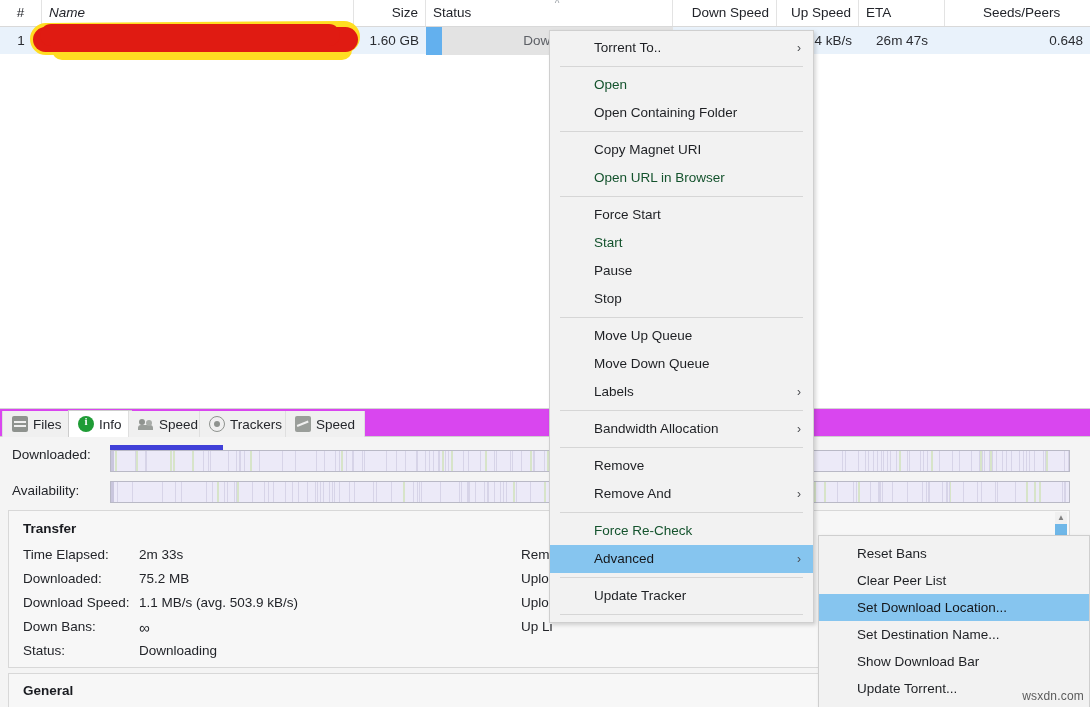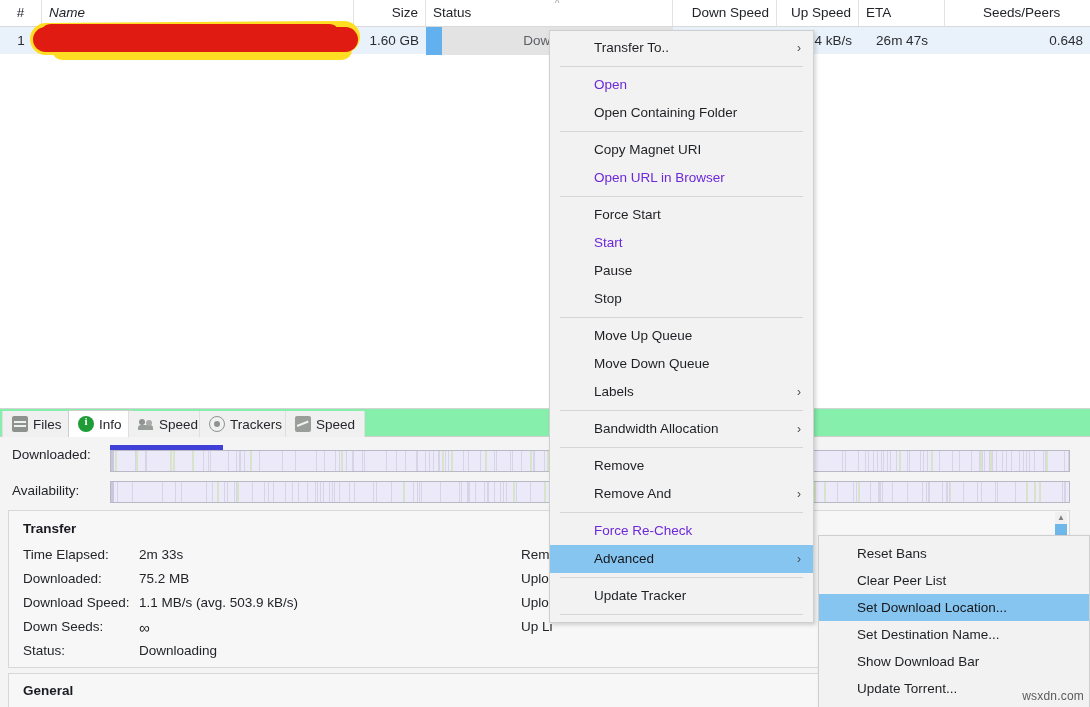--- a/index.html
+++ b/index.html
@@ -102,21 +102,21 @@
   }
 
   
   .detail-panel {
     position: absolute; left: 0; top: 408px; width: 1090px; height: 299px;
     background: #f4f4f4;
     border-top: 1px solid #d4d4d4;
   }
   .tabstrip {
     position: absolute; left: 0; top: 0; width: 1090px; height: 28px;
-    background: #86efac;
+    background: #d946ef;
     border-bottom: 1px solid #cfcfcf;
   }
   .tab {
     position: absolute; top: 2px; height: 26px;
     display: flex; align-items: center; gap: 5px;
     padding: 0 9px;
     font-size: 13.5px; color: #25272c;
     background: #f0f0f0;
     border-left: 1px solid #dfdfdf;
     border-right: 1px solid #dfdfdf;
@@ -192,21 +192,21 @@
     box-shadow: 2px 2px 4px rgba(0,0,0,0.16);
     padding: 3px 0 3px 0;
     z-index: 50;
   }
   .mi {
     position:relative; height:28px; line-height:28px;
     padding-left:44px; padding-right:24px;
     font-size:13.5px; color:#1e2024;
     white-space:nowrap; cursor:default;
   }
-  .mi.disabled { color:#6d28d9; }
+  .mi.disabled { color:#14532d; }
   .mi.sel { background:#86c5ef; color:#15171b; }
   .mi .arrow {
     position:absolute; right:12px; top:0; height:28px; line-height:28px;
     font-size:12px; color:#4a4c50;
   }
   .msep { height:1px; margin:4px 10px 4px 10px; background:#d6d6d6; }
 
   .submenu {
     position:absolute; left:818px; top:535px; width:272px;
     background:#f2f2f2;
@@ -615,21 +615,21 @@
 
       <div class="kv k" style="left:14px; top:36px;">Time Elapsed:</div>
       <div class="kv v" style="left:130px; top:36px;">2m 33s</div>
 
       <div class="kv k" style="left:14px; top:60px;">Downloaded:</div>
       <div class="kv v" style="left:130px; top:60px;">75.2 MB</div>
 
       <div class="kv k" style="left:14px; top:84px;">Download Speed:</div>
       <div class="kv v" style="left:130px; top:84px;">1.1 MB/s (avg. 503.9 kB/s)</div>
 
-      <div class="kv k" style="left:14px; top:108px;">Down Seeds:</div>
+      <div class="kv k" style="left:14px; top:108px;">Down Bans:</div>
       <div class="kv v" style="left:130px; top:108px; font-size:15px;">∞</div>
 
       <div class="kv k" style="left:14px; top:132px;">Status:</div>
       <div class="kv v" style="left:130px; top:132px;">Downloading</div>
 
       <div class="kv k" style="left:512px; top:36px;">Rem</div>
       <div class="kv k" style="left:512px; top:60px;">Uplo</div>
       <div class="kv k" style="left:512px; top:84px;">Uplo</div>
       <div class="kv k" style="left:512px; top:108px;">Up Li</div>
 
@@ -639,21 +639,21 @@
         <div class="arr" style="bottom:0;">▼</div>
       </div>
     </div>
 
     <div class="section-box" style="top:264px; height:35px; border-bottom:none;">
       <div class="section-title" style="top:9px;">General</div>
     </div>
   </div>
 
   <div class="ctxmenu" id="ctxmenu">
-      <div class="mi"><span>Transfer To..</span><span class="arrow">›</span></div>
+      <div class="mi"><span>Torrent To..</span><span class="arrow">›</span></div>
       <div class="msep"></div>
       <div class="mi disabled"><span>Open</span></div>
       <div class="mi"><span>Open Containing Folder</span></div>
       <div class="msep"></div>
       <div class="mi"><span>Copy Magnet URI</span></div>
       <div class="mi disabled"><span>Open URL in Browser</span></div>
       <div class="msep"></div>
       <div class="mi"><span>Force Start</span></div>
       <div class="mi disabled"><span>Start</span></div>
       <div class="mi"><span>Pause</span></div>

